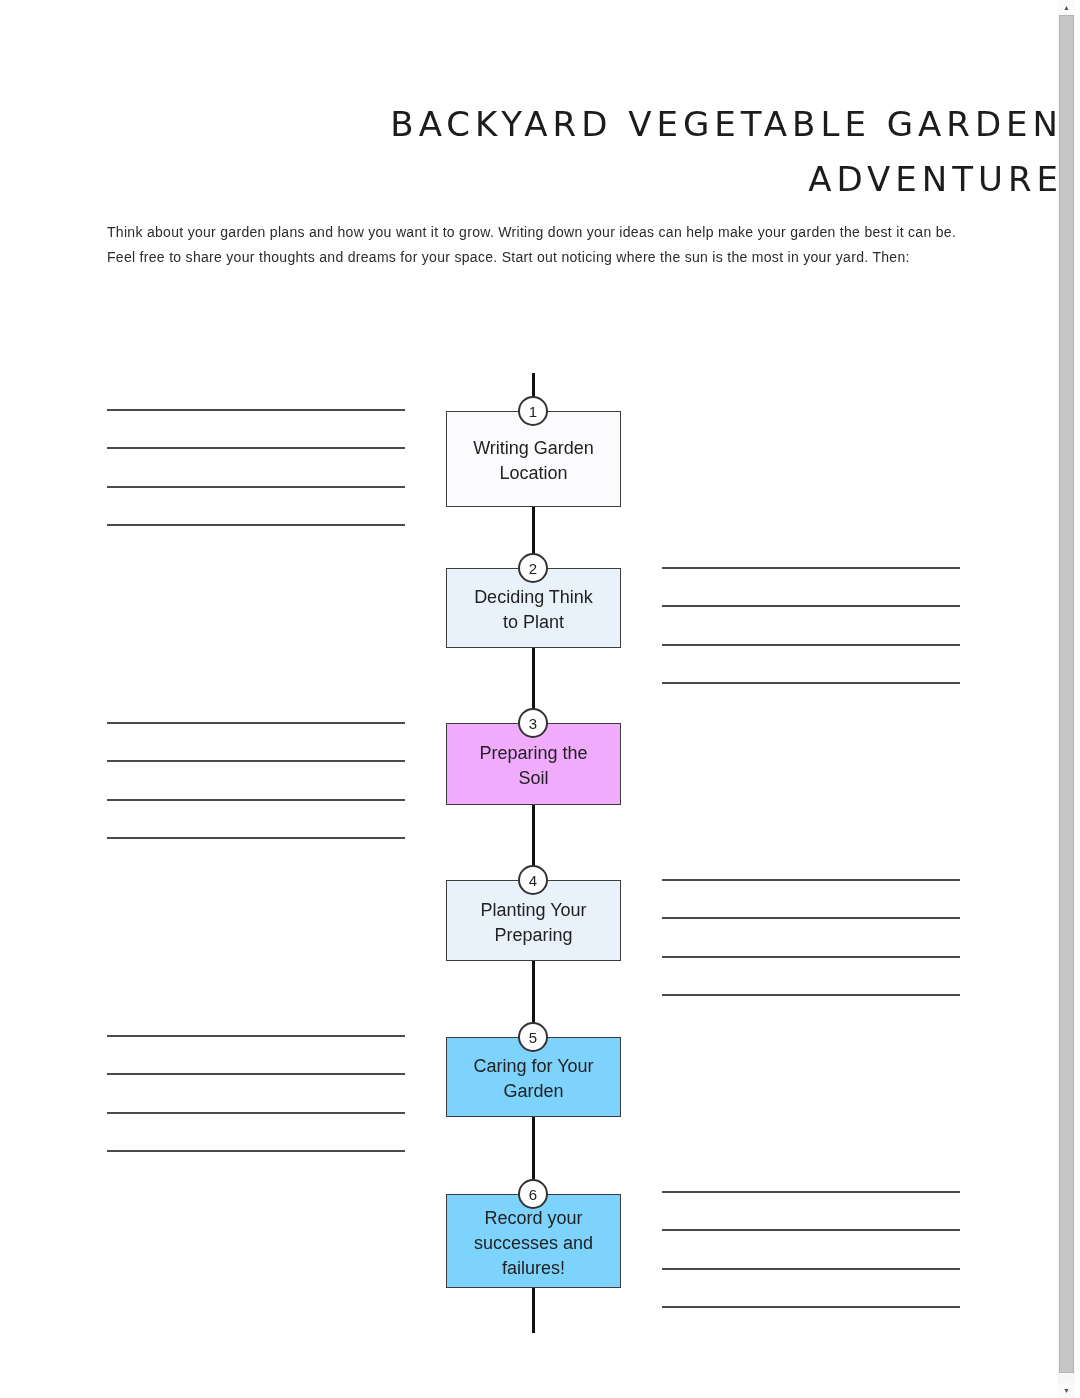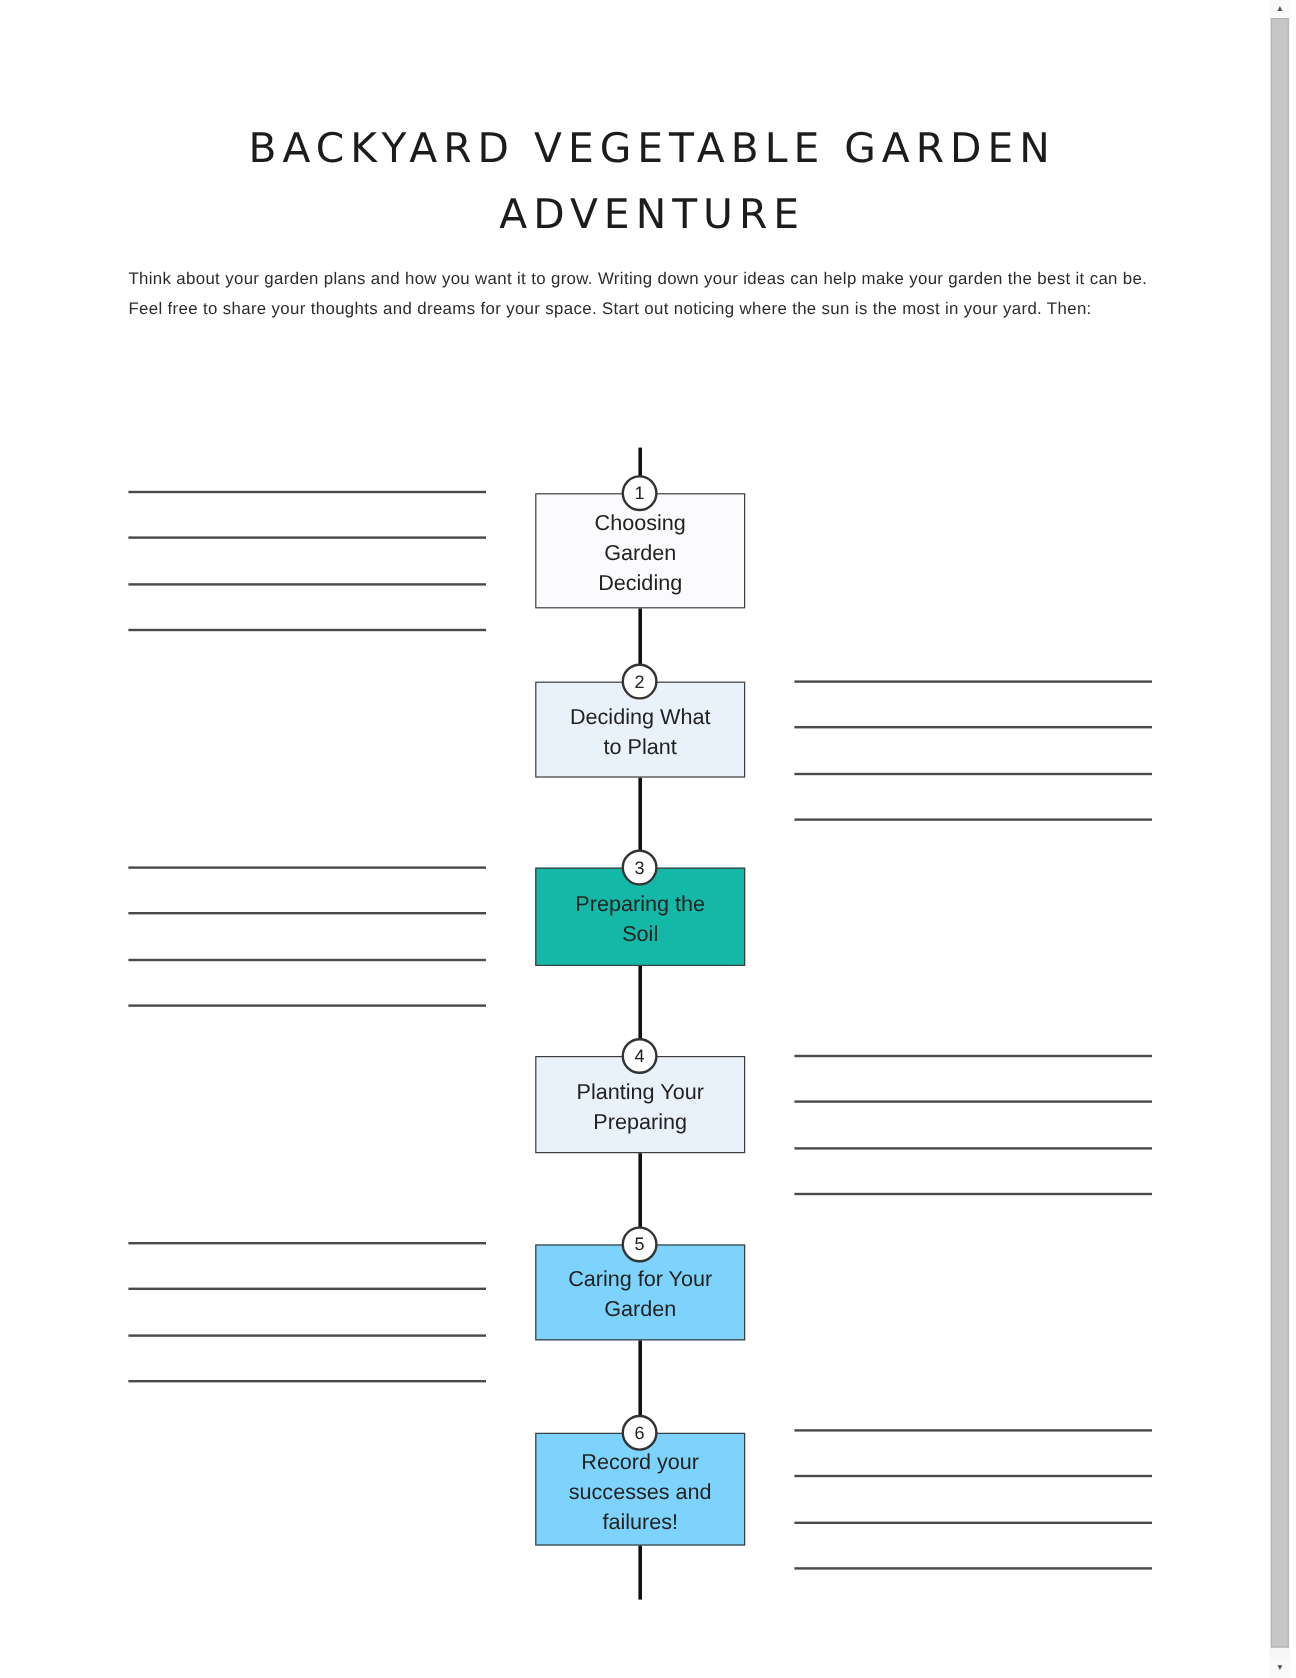--- a/index.html
+++ b/index.html
@@ -8,22 +8,22 @@
     background:#ffffff;
     font-family:"Liberation Sans",sans-serif;
     color:#262626;
     overflow:hidden;
     position:relative;
   }
   .canvas{position:absolute;left:0;top:0;width:1063px;height:1398px;}
 
   
   .title{
-    position:absolute;left:12px;top:74px;width:1063px;
-    text-align:center;
+    position:absolute;left:0;top:74px;width:1063px;
+    text-align:right;
     font-family:"DejaVu Sans","Liberation Sans",sans-serif;
     font-weight:500;
     font-size:34px;
     letter-spacing:5px;
     line-height:55px;
     color:#1c1c1c;
   }
   .title span{display:block;}
 
   
@@ -118,34 +118,34 @@
     <span>ADVENTURE</span>
   </h1>
 
   <div class="intro">
     <div class="intro-inner">Think about your garden plans and how you want it to grow. Writing down your ideas can help make your garden the best it can be. Feel free to share your thoughts and dreams for your space. Start out noticing where the sun is the most in your yard. Then:</div>
   </div>
 
   <div class="connector"></div>
 
   <div class="step-box b1" style="background-color: rgb(251, 250, 252);">
-    <span>Choosing Garden Deciding</span>
+    <span>Writing Garden Location</span>
   </div>
   <div class="step-badge c1">
     <span>1</span>
   </div>
 
   <div class="step-box b2" style="background-color: rgb(233, 241, 250);">
-    <span>Deciding What to Plant</span>
+    <span>Deciding Think to Plant</span>
   </div>
   <div class="step-badge c2">
     <span>2</span>
   </div>
 
-  <div class="step-box b3" style="background-color: #14b8a6;">
+  <div class="step-box b3" style="background-color: #f0abfc;">
     <span>Preparing the Soil</span>
   </div>
   <div class="step-badge c3">
     <span>3</span>
   </div>
 
   <div class="step-box b4" style="background-color: rgb(233, 241, 250);">
     <span>Planting Your Preparing</span>
   </div>
   <div class="step-badge c4">

